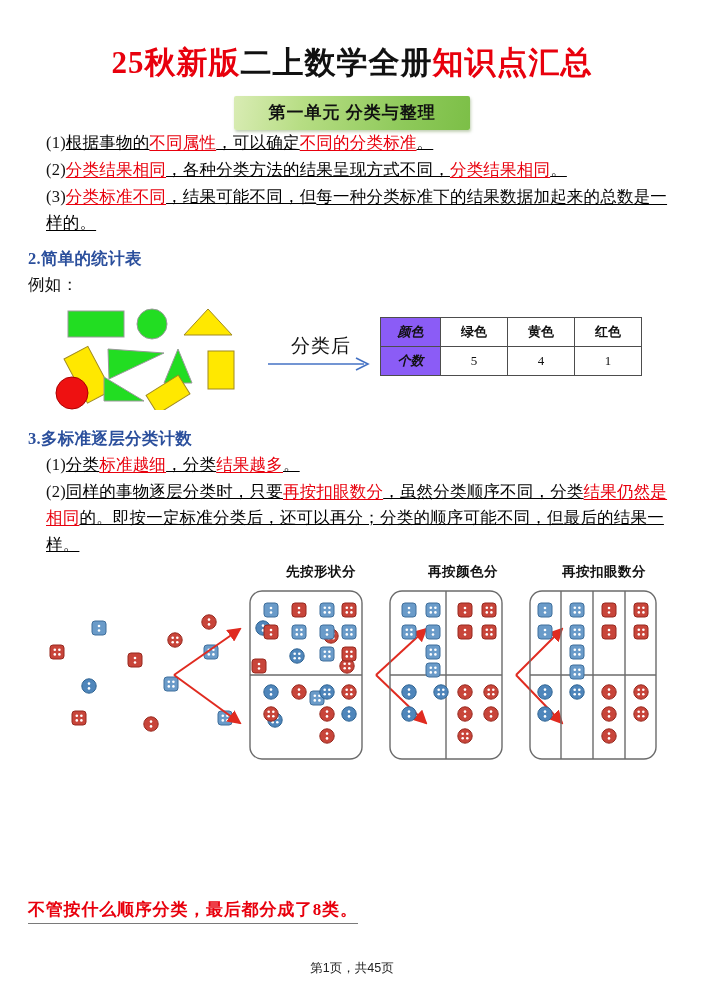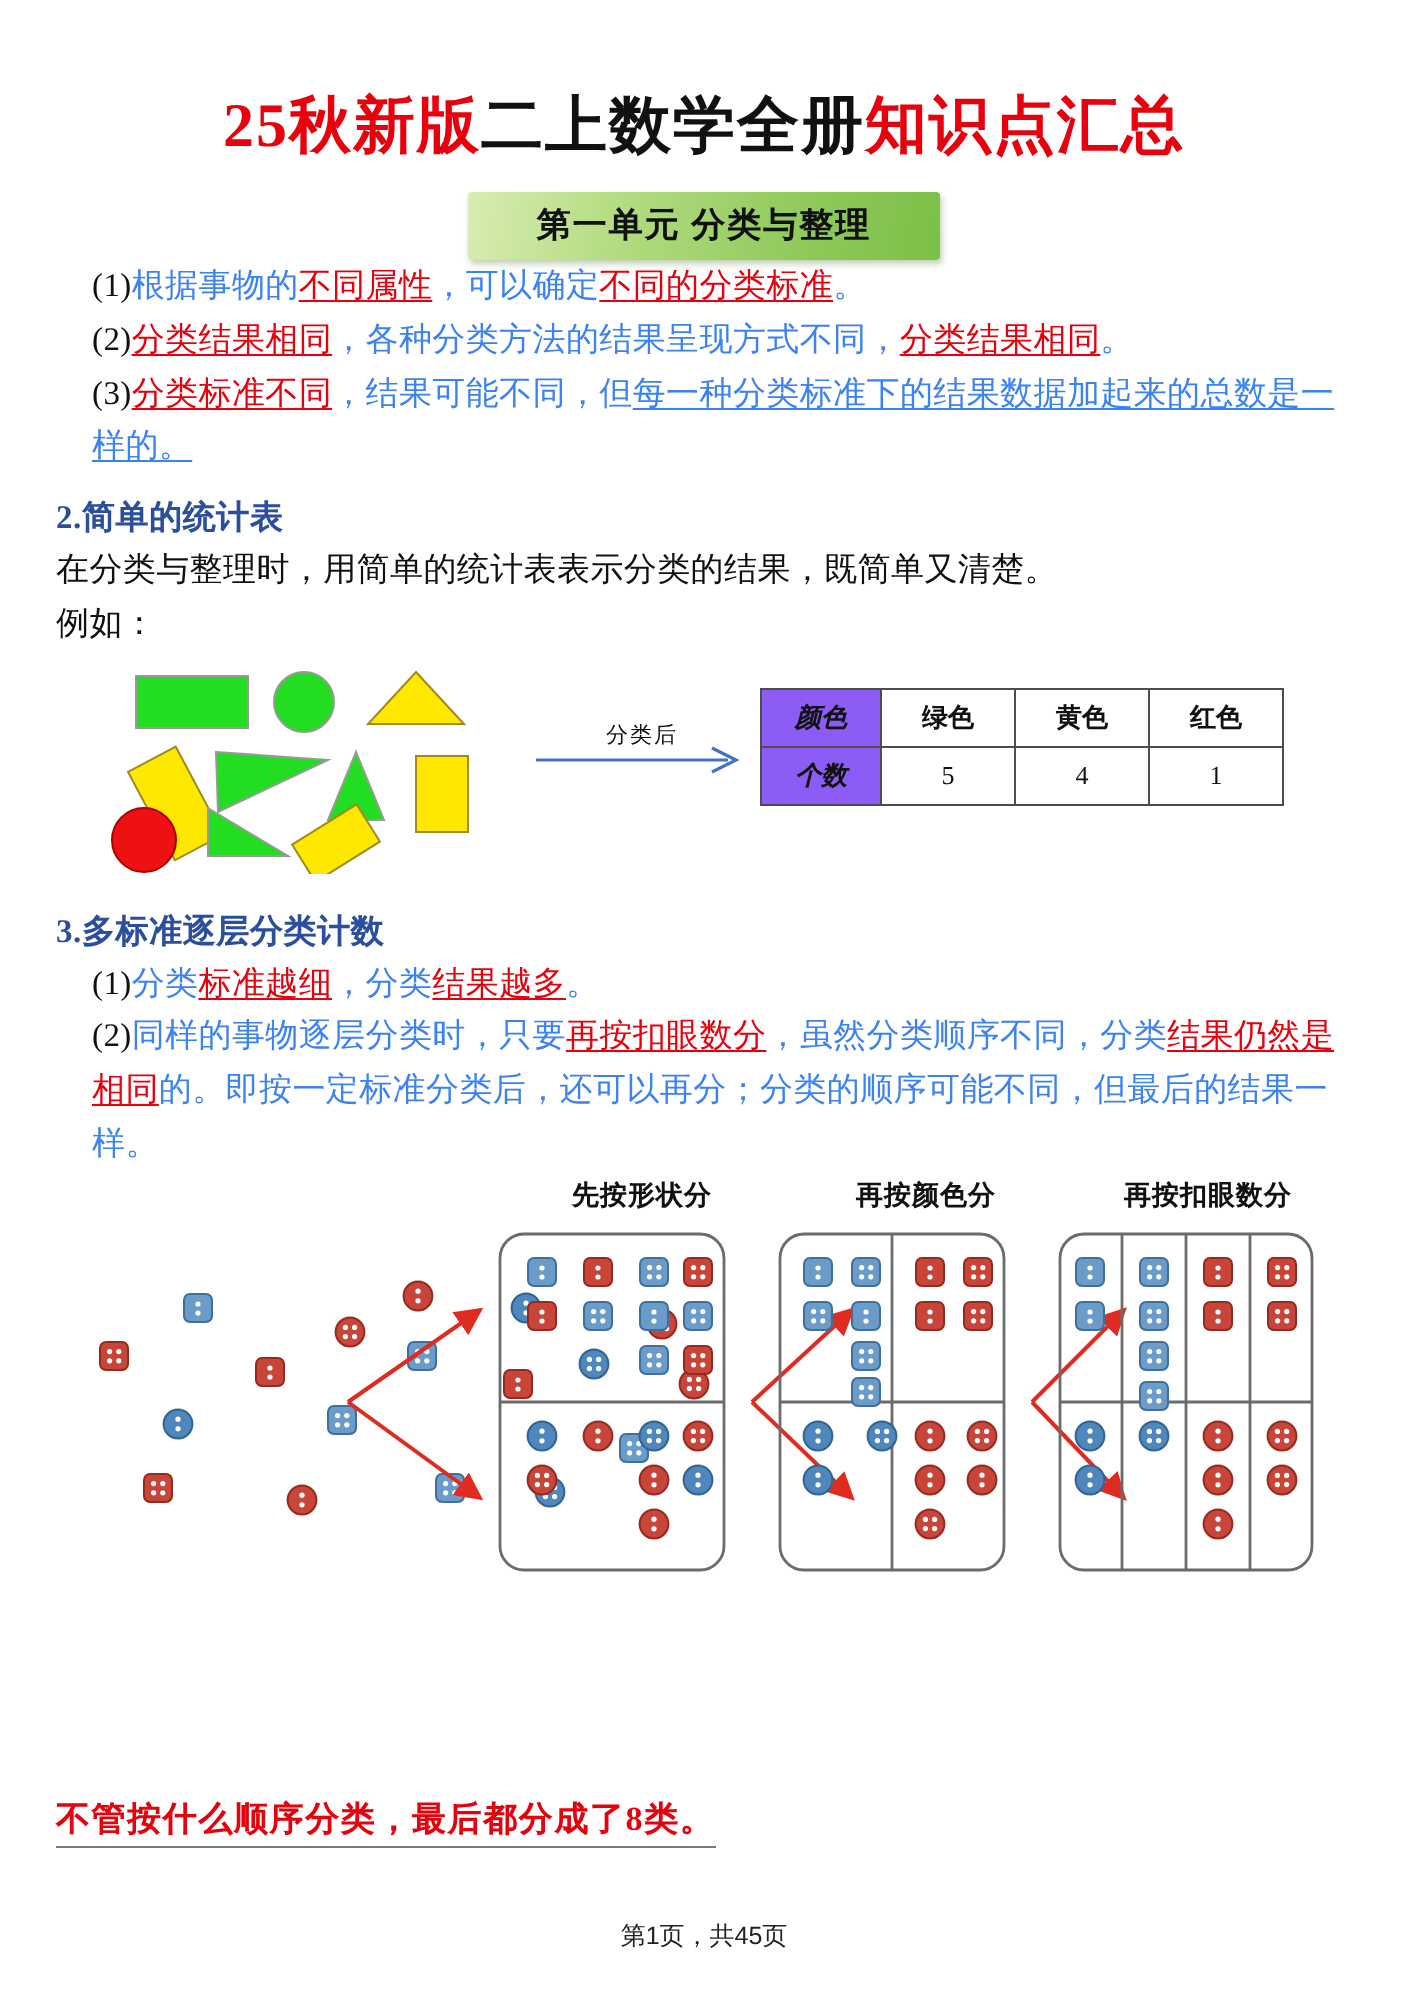--- a/index.html
+++ b/index.html
@@ -53,38 +53,38 @@
   .para {
     font-size:16.5px;
     line-height:1.62;
     color:#111;
     margin:0;
     letter-spacing:.2px;
   }
   .para.hang { padding-left:18px; }
   .red { color:#e8000d; }
   .u { text-decoration:underline; text-underline-offset:2px; }
-  .blk { color:#3b82f6; }
+  .blk { color:#000000;text-decoration:underline; }
 
   
   .example-row {
     position:relative;
     height:112px;
     margin-top:6px;
   }
   .shapes {
     position:absolute; left:18px; top:0;
     width:215px; height:105px;
   }
   .shapes svg { display:block; }
 
   .arrow-block {
     position:absolute; left:238px; top:28px; width:110px; text-align:center;
   }
-  .arrow-label { font-size:11px; color:#111; letter-spacing:1px; }
+  .arrow-label { font-size:19px; color:#111; letter-spacing:1px; }
   .arrow-line { margin-top:-2px; }
 
   
   .stat-table {
     position:absolute; left:352px; top:12px;
     border-collapse:collapse;
     font-size:13px;
   }
   .stat-table td, .stat-table th {
     border:1px solid #4d4d4d;
@@ -145,21 +145,20 @@
 
   <div class="unit-banner-wrap">
     <div class="unit-banner">第一单元 分类与整理</div>
   </div>
 
   <p class="para hang"><span>(1)</span><span class="runs"><span class="blk">根据事物的</span><span class="red u">不同属性</span><span class="blk">，可以确定</span><span class="red u">不同的分类标准</span><span class="blk">。</span></span></p>
   <p class="para hang"><span>(2)</span><span class="runs"><span class="red u">分类结果相同</span><span class="blk">，各种分类方法的结果呈现方式不同，</span><span class="red u">分类结果相同</span><span class="blk">。</span></span></p>
   <p class="para hang"><span>(3)</span><span class="runs"><span class="red u">分类标准不同</span><span class="blk">，结果可能不同，但</span><span class="blk u">每一种分类标准下的结果数据加起来的总数是一样的。</span></span></p>
 
   <div class="sec-head">2.简单的统计表</div>
-  <p class="para">在分类与整理时，用简单的统计表表示分类的结果，既简单又清楚。</p>
   <p class="para">例如：</p>
 
   <div class="example-row">
 
     <div class="shapes">
       <svg width="215" height="105" viewBox="0 0 215 105">
 
         <rect x="22" y="6" width="56" height="26" fill="#22dd22" stroke="#999" stroke-width="1"></rect>
 
         <circle cx="106" cy="19" r="15" fill="#22dd22" stroke="#999" stroke-width="1"></circle>

